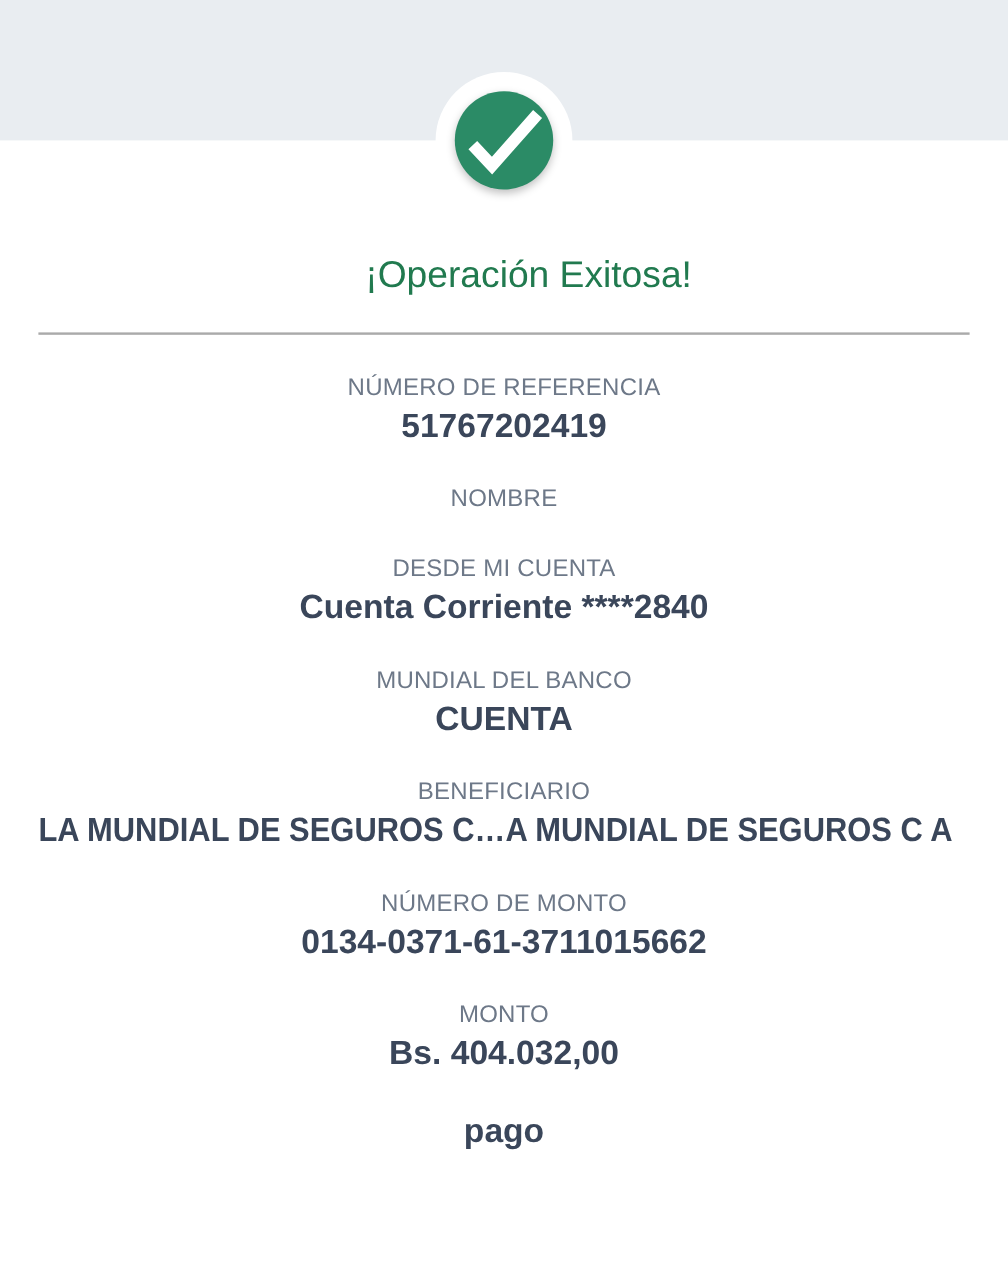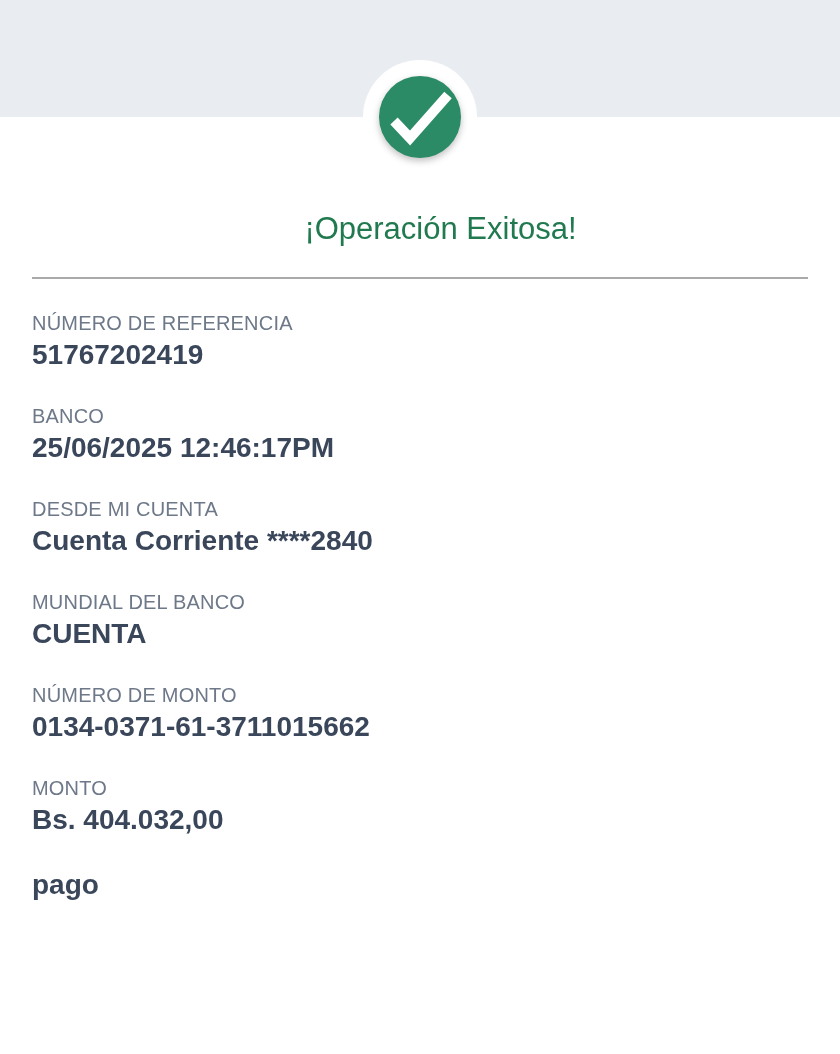--- a/index.html
+++ b/index.html
@@ -49,20 +49,21 @@
     color: #217a4f;
     margin-left: 41px;
   }
   .divider {
     height: 0;
     border-top: 2px solid #aaaaaa;
     margin: 29px 32px 0 32px;
   }
   .fields {
     padding: 30px 32px 0 32px;
+    text-align: center;
   }
   .field-row {
     margin-bottom: 30px;
   }
   .field-label {
     font-size: 20px;
     line-height: 28px;
     font-weight: 400;
     color: #6d7888;
     letter-spacing: 0.2px;
@@ -102,34 +103,37 @@
   <div class="divider"></div>
 
   <div class="fields">
 
     <div class="field-row">
       <div class="field-label">NÚMERO DE REFERENCIA</div>
       <div class="field-value">51767202419</div>
     </div>
 
     <div class="field-row">
-      <div class="field-label">BANCO</div>
-      <div class="field-value">25/06/2025 12:46:17PM</div>
+      <div class="field-label">NOMBRE</div>
     </div>
 
     <div class="field-row">
       <div class="field-label">DESDE MI CUENTA</div>
       <div class="field-value">Cuenta Corriente ****2840</div>
     </div>
 
     <div class="field-row">
       <div class="field-label">MUNDIAL DEL BANCO</div>
       <div class="field-value">CUENTA</div>
     </div>
 
+    <div class="field-row">
+      <div class="field-label">BENEFICIARIO</div>
+      <div class="field-value condensed">LA MUNDIAL DE SEGUROS C…A MUNDIAL DE SEGUROS C A</div>
+    </div>
 
     <div class="field-row">
       <div class="field-label">NÚMERO DE MONTO</div>
       <div class="field-value">0134-0371-61-3711015662</div>
     </div>
 
     <div class="field-row">
       <div class="field-label">MONTO</div>
       <div class="field-value">Bs. 404.032,00</div>
     </div>

